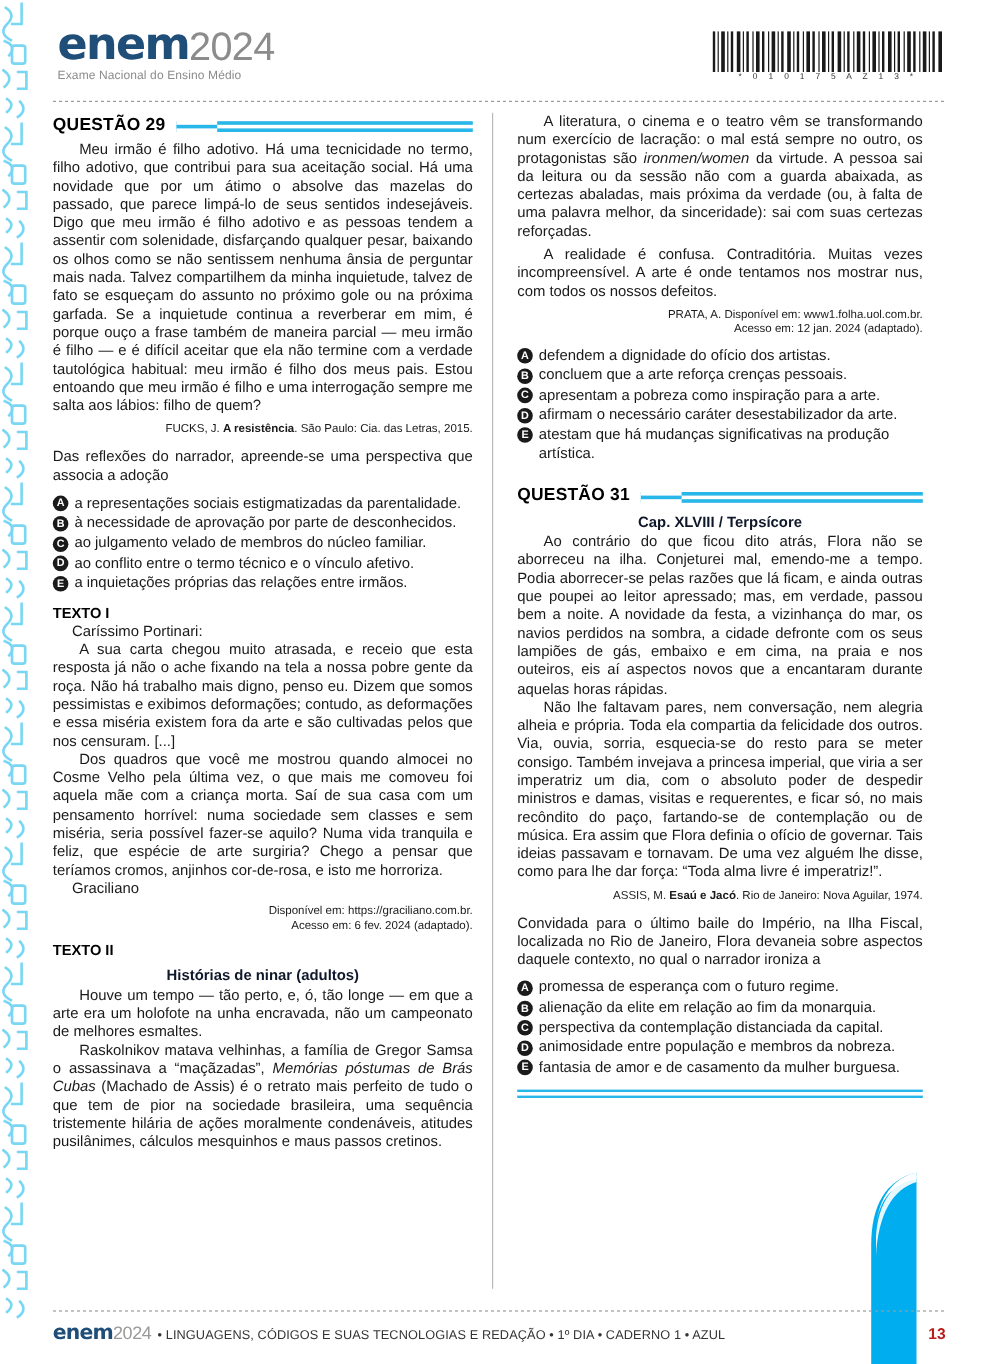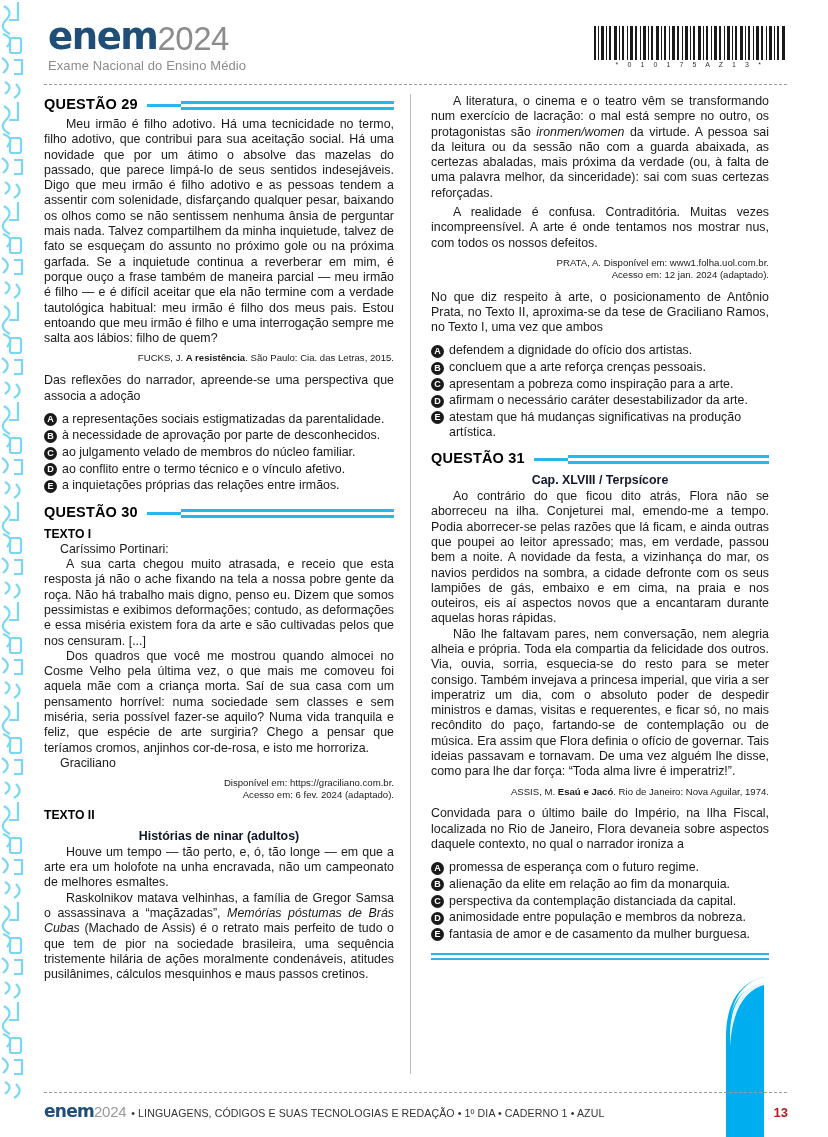--- a/index.html
+++ b/index.html
@@ -50,21 +50,21 @@
   }
   .logo-year {
     font-family: "Liberation Sans", sans-serif;
     font-size: 33px;
     font-weight: 300;
     color: #8c8c8c;
     line-height: 1;
     letter-spacing: -0.5px;
   }
   .logo-sub {
-    font-size: 13px;
+    font-size: 10px;
     color: #8c8c8c;
     letter-spacing: .1px;
     margin-top: 3px;
   }
 
   .barcode {
     position: absolute;
     right: 0; top: 8px;
     width: 196px;
     text-align: center;
@@ -482,29 +482,20 @@
             <span class="alt-text">ao conflito entre o termo técnico e o vínculo afetivo.</span>
           </div>
           <div class="alt">
             <span class="alt-mark">E</span>
             <span class="alt-text">a inquietações próprias das relações entre irmãos.</span>
           </div>
         </div>
       </div>
 
       <div style="margin-top:10px;">
-        <div class="q-head">
-          <div class="q-label">QUESTÃO 30</div>
-          <div class="q-bars">
-            <div class="bar-top"></div>
-              <div class="bar-bottom"></div>
-            <div class="bar-white"></div>
-              <div class="bar-white2"></div>
-          </div>
-        </div>
 
         <div class="texto-label">TEXTO I</div>
 
 
         <p class="ptext sm-ind">Caríssimo Portinari:</p>
         <p class="ptext">A sua carta chegou muito atrasada, e receio que esta resposta já não o ache fixando na tela a nossa pobre gente da roça. Não há trabalho mais digno, penso eu. Dizem que somos pessimistas e exibimos deformações; contudo, as deformações e essa miséria existem fora da arte e são cultivadas pelos que nos censuram. [...]</p>
         <p class="ptext">Dos quadros que você me mostrou quando almocei no Cosme Velho pela última vez, o que mais me comoveu foi aquela mãe com a criança morta. Saí de sua casa com um pensamento horrível: numa sociedade sem classes e sem miséria, seria possível fazer-se aquilo? Numa vida tranquila e feliz, que espécie de arte surgiria? Chego a pensar que teríamos cromos, anjinhos cor-de-rosa, e isto me horroriza.</p>
         <p class="ptext sm-ind">Graciliano</p>
 
         <div class="src">
@@ -528,21 +519,20 @@
       <div>
         <p class="ptext"><span>A literatura, o cinema e o teatro vêm se transformando num exercício de lacração: o mal está sempre no outro, os protagonistas são </span><i>ironmen/women</i><span> da virtude. A pessoa sai da leitura ou da sessão não com a guarda abaixada, as certezas abaladas, mais próxima da verdade (ou, à falta de uma palavra melhor, da sinceridade): sai com suas certezas reforçadas.</span></p>
 
         <p class="ptext" style="margin-top:4px;">A realidade é confusa. Contraditória. Muitas vezes incompreensível. A arte é onde tentamos nos mostrar nus, com todos os nossos defeitos.</p>
 
         <div class="src">
           <div>PRATA, A. Disponível em: www1.folha.uol.com.br.</div>
           <div>Acesso em: 12 jan. 2024 (adaptado).</div>
         </div>
 
-        <p class="stmt">No que diz respeito à arte, o posicionamento de Antônio Prata, no Texto II, aproxima-se da tese de Graciliano Ramos, no Texto I, uma vez que ambos</p>
 
         <div class="alts">
           <div class="alt">
             <span class="alt-mark">A</span>
             <span class="alt-text">defendem a dignidade do ofício dos artistas.</span>
           </div>
           <div class="alt">
             <span class="alt-mark">B</span>
             <span class="alt-text">concluem que a arte reforça crenças pessoais.</span>
           </div>
@@ -554,21 +544,21 @@
             <span class="alt-mark">D</span>
             <span class="alt-text">afirmam o necessário caráter desestabilizador da arte.</span>
           </div>
           <div class="alt">
             <span class="alt-mark">E</span>
             <span class="alt-text">atestam que há mudanças significativas na produção artística.</span>
           </div>
         </div>
       </div>
 
-      <div style="margin-top:9px;">
+      <div style="margin-top:19px;">
         <div class="q-head">
           <div class="q-label">QUESTÃO 31</div>
           <div class="q-bars">
             <div class="bar-top"></div>
               <div class="bar-bottom"></div>
             <div class="bar-white"></div>
               <div class="bar-white2"></div>
           </div>
         </div>
 

